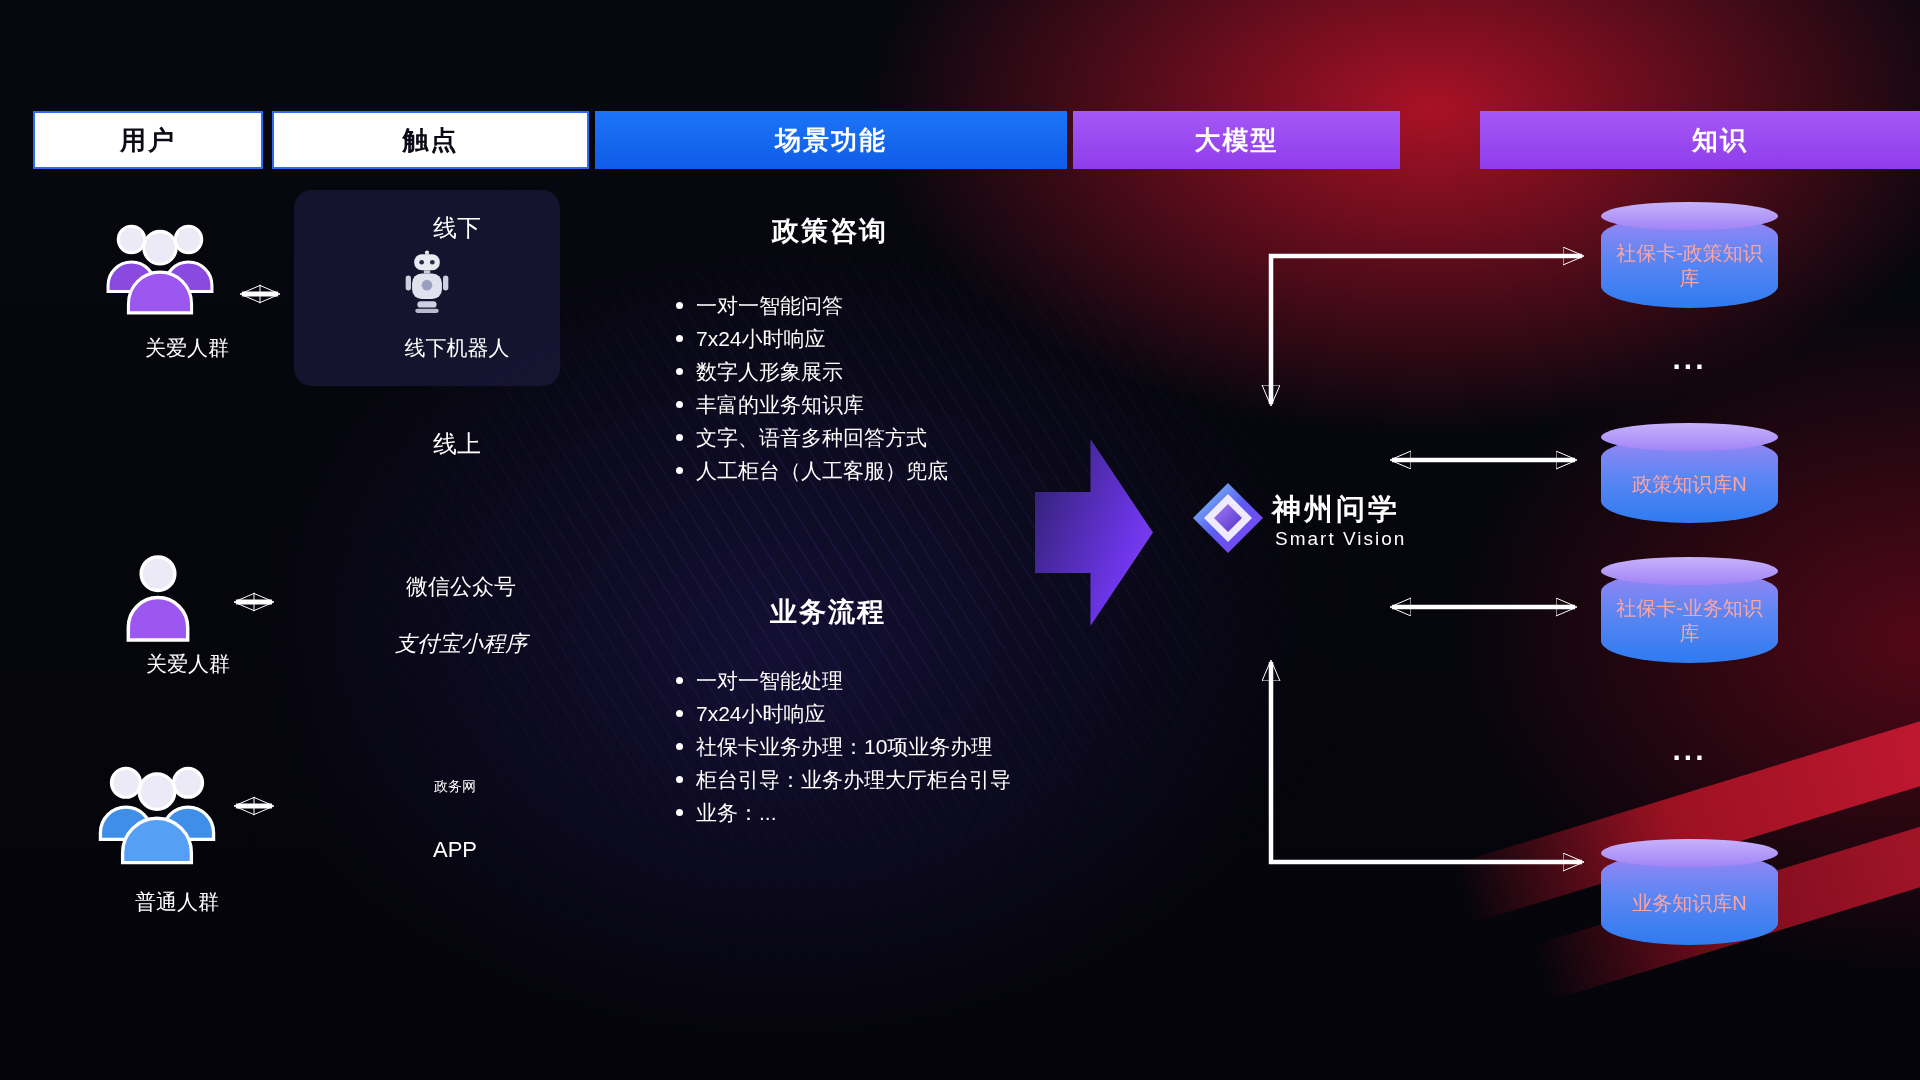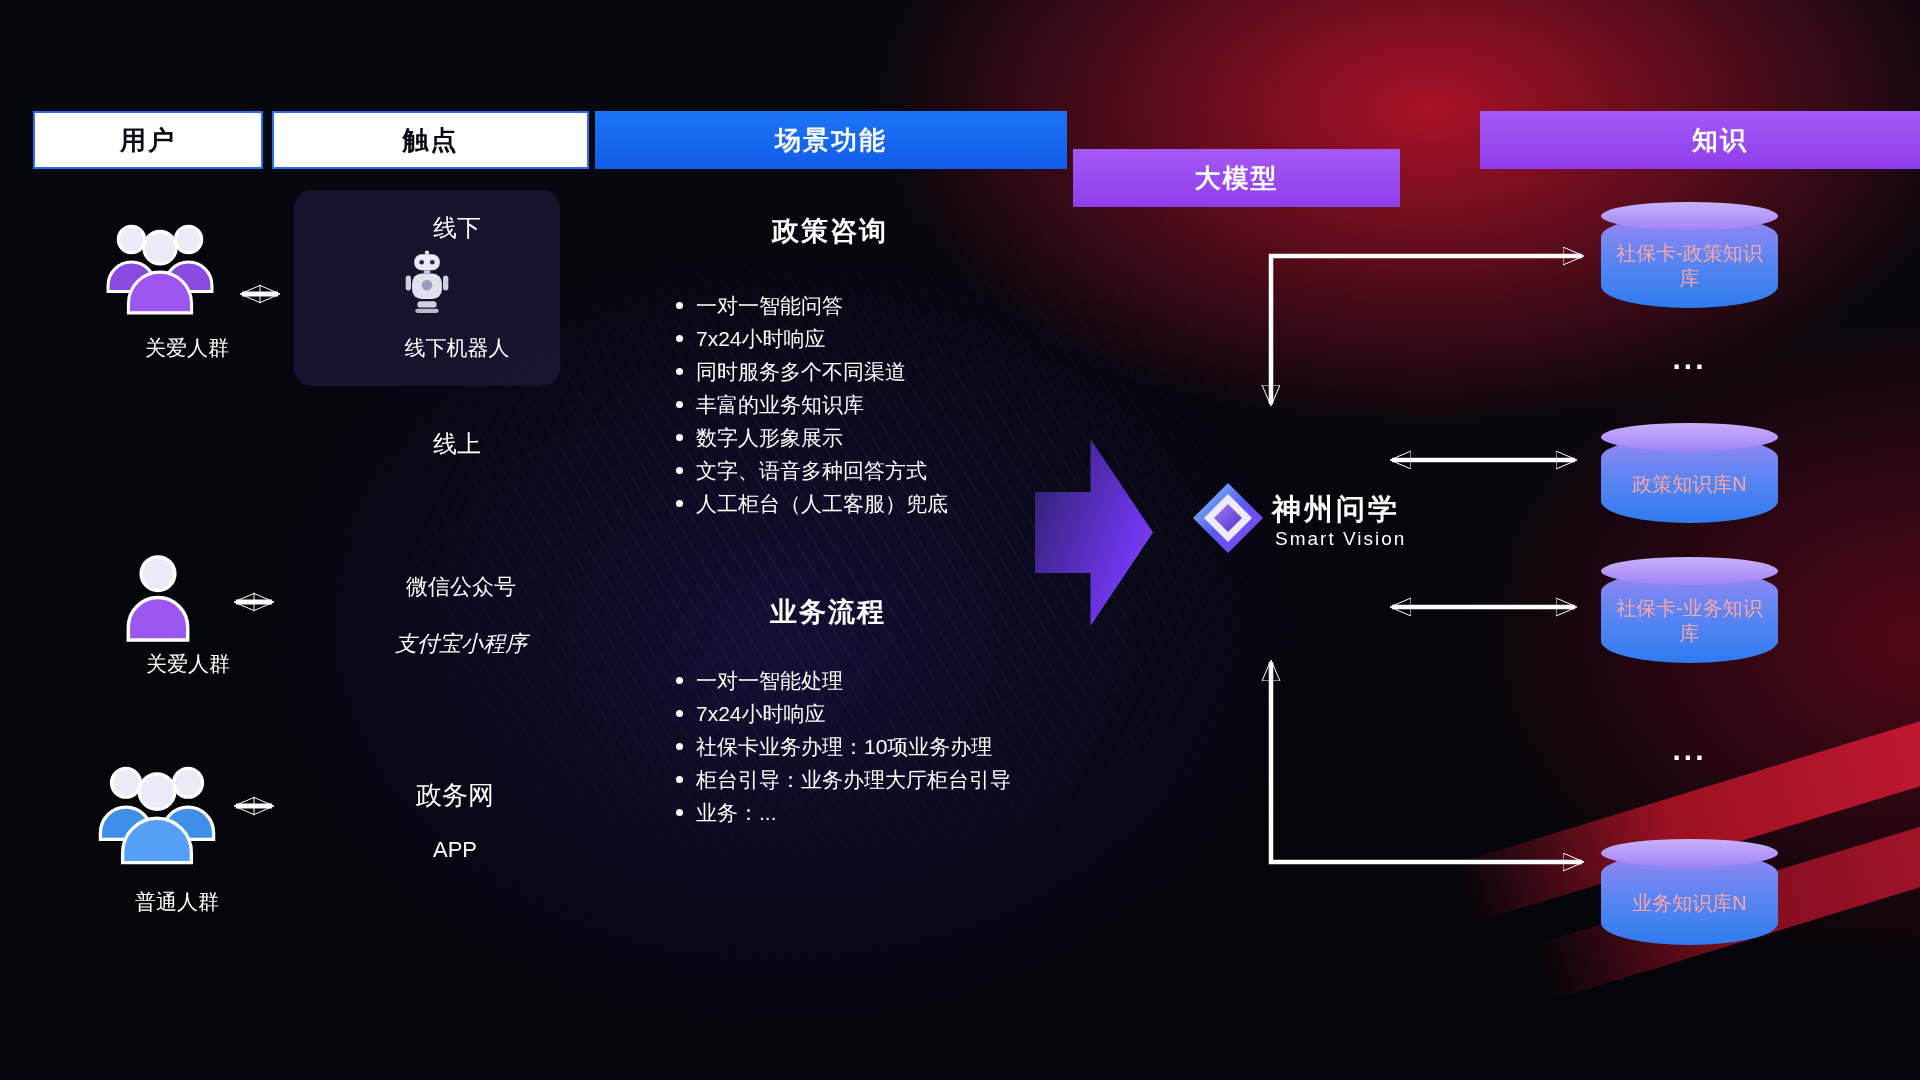--- a/index.html
+++ b/index.html
@@ -111,21 +111,21 @@
 
   <div class="hdr white" style="left:33px;   width:230px;">
       <span>用户</span>
     </div>
   <div class="hdr white" style="left:272px;  width:317px;">
       <span>触点</span>
     </div>
   <div class="hdr blue" style="left:595px;  width:472px;">
       <span>场景功能</span>
     </div>
-  <div class="hdr purple" style="left:1073px; width:327px;margin-top:38px;">
+  <div class="hdr purple" style="left:1073px; width:327px;">
       <span>大模型</span>
     </div>
   <div class="hdr purple" style="left:1480px; width:480px;">
       <span>知识</span>
     </div>
 
   <svg style="position:absolute;left:104px;top:214px;" width="112" height="102" viewBox="0 0 110 100">
     <circle cx="27" cy="25" r="13" fill="#eceaf6" stroke="#fff" stroke-width="3"></circle>
     <path d="M4,76 v-6 a23,23 0 0 1 46,0 v6 z" fill="#8a4ae0" stroke="#fff" stroke-width="3"></path>
     <circle cx="83" cy="25" r="13" fill="#eceaf6" stroke="#fff" stroke-width="3"></circle>
@@ -164,44 +164,40 @@
     <rect x="2" y="24" width="5" height="14" rx="2.5" fill="#cfcfdf"></rect>
     <rect x="37" y="24" width="5" height="14" rx="2.5" fill="#cfcfdf"></rect>
     <rect x="13" y="48" width="18" height="6" rx="3" fill="#cfcfdf"></rect>
     <rect x="11" y="55" width="22" height="4" rx="2" fill="#b9b9cc"></rect>
   </svg>
   <div class="lbl" style="left:294px; top:334px; width:266px;"><span>线下机器人</span></div>
 
   <div class="lbl big" style="left:294px; top:428px; width:266px;"><span>线上</span></div>
   <div class="lbl" style="left:311px; top:572px; width:240px; font-size:22px;"><span>微信公众号</span></div>
   <div class="lbl" style="left:311px; top:629px; width:240px; font-size:22px;font-style:italic;"><span>支付宝小程序</span></div>
-  <div class="lbl" style="left:305px; top:778px; width:240px; font-size:26px;"><span>政务网</span></div>
+  <div class="lbl" style="left:305px; top:778px; width:240px; font-size:14px;"><span>政务网</span></div>
   <div class="lbl" style="left:305px; top:837px; width:240px; font-size:22px;"><span>APP</span></div>
 
   <div class="title" style="left:680px; top:213px; width:300px;"><span>政策咨询</span></div>
   <div class="bullets" style="left:676px; top:289px;">
     <div class="bullet">
         <span class="dot"></span>
         <span>一对一智能问答</span>
       </div>
     <div class="bullet">
         <span class="dot"></span>
         <span>7x24小时响应</span>
       </div>
     <div class="bullet">
         <span class="dot"></span>
-        <span>同时服务多个不同渠道</span>
+        <span>数字人形象展示</span>
       </div>
     <div class="bullet">
         <span class="dot"></span>
         <span>丰富的业务知识库</span>
-      </div>
-    <div class="bullet">
-        <span class="dot"></span>
-        <span>数字人形象展示</span>
       </div>
     <div class="bullet">
         <span class="dot"></span>
         <span>文字、语音多种回答方式</span>
       </div>
     <div class="bullet">
         <span class="dot"></span>
         <span>人工柜台（人工客服）兜底</span>
       </div>
   </div>

